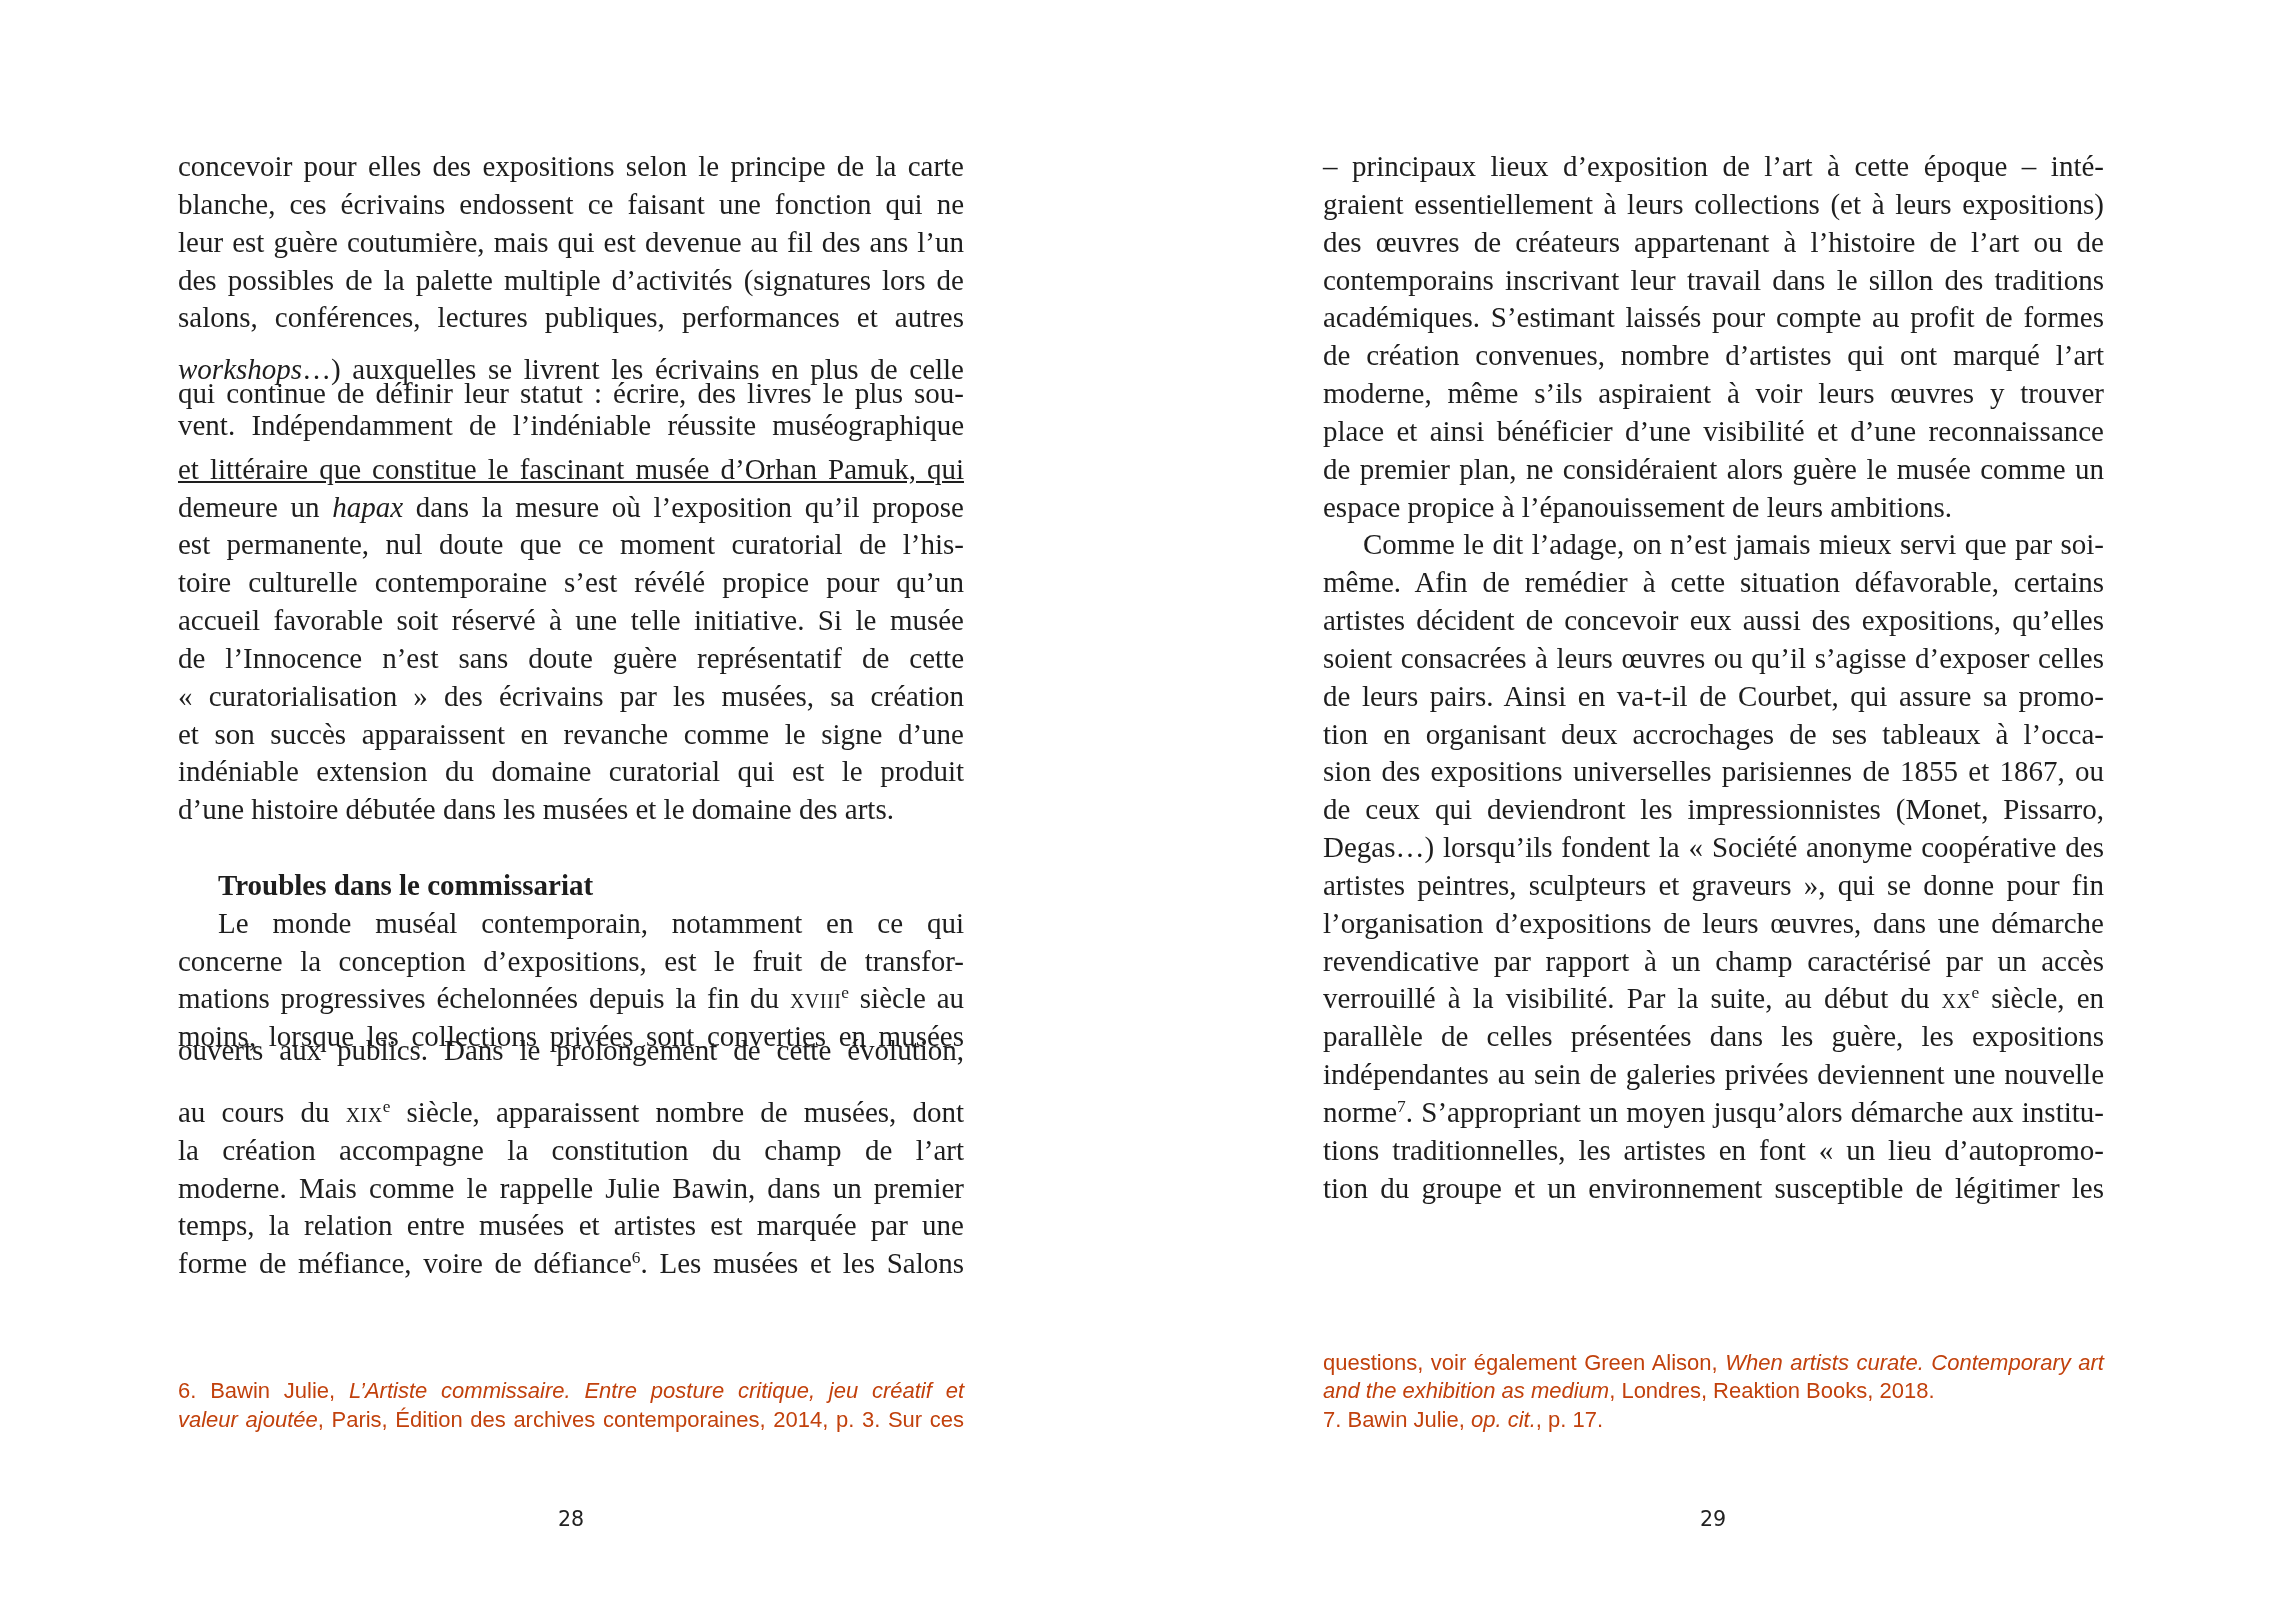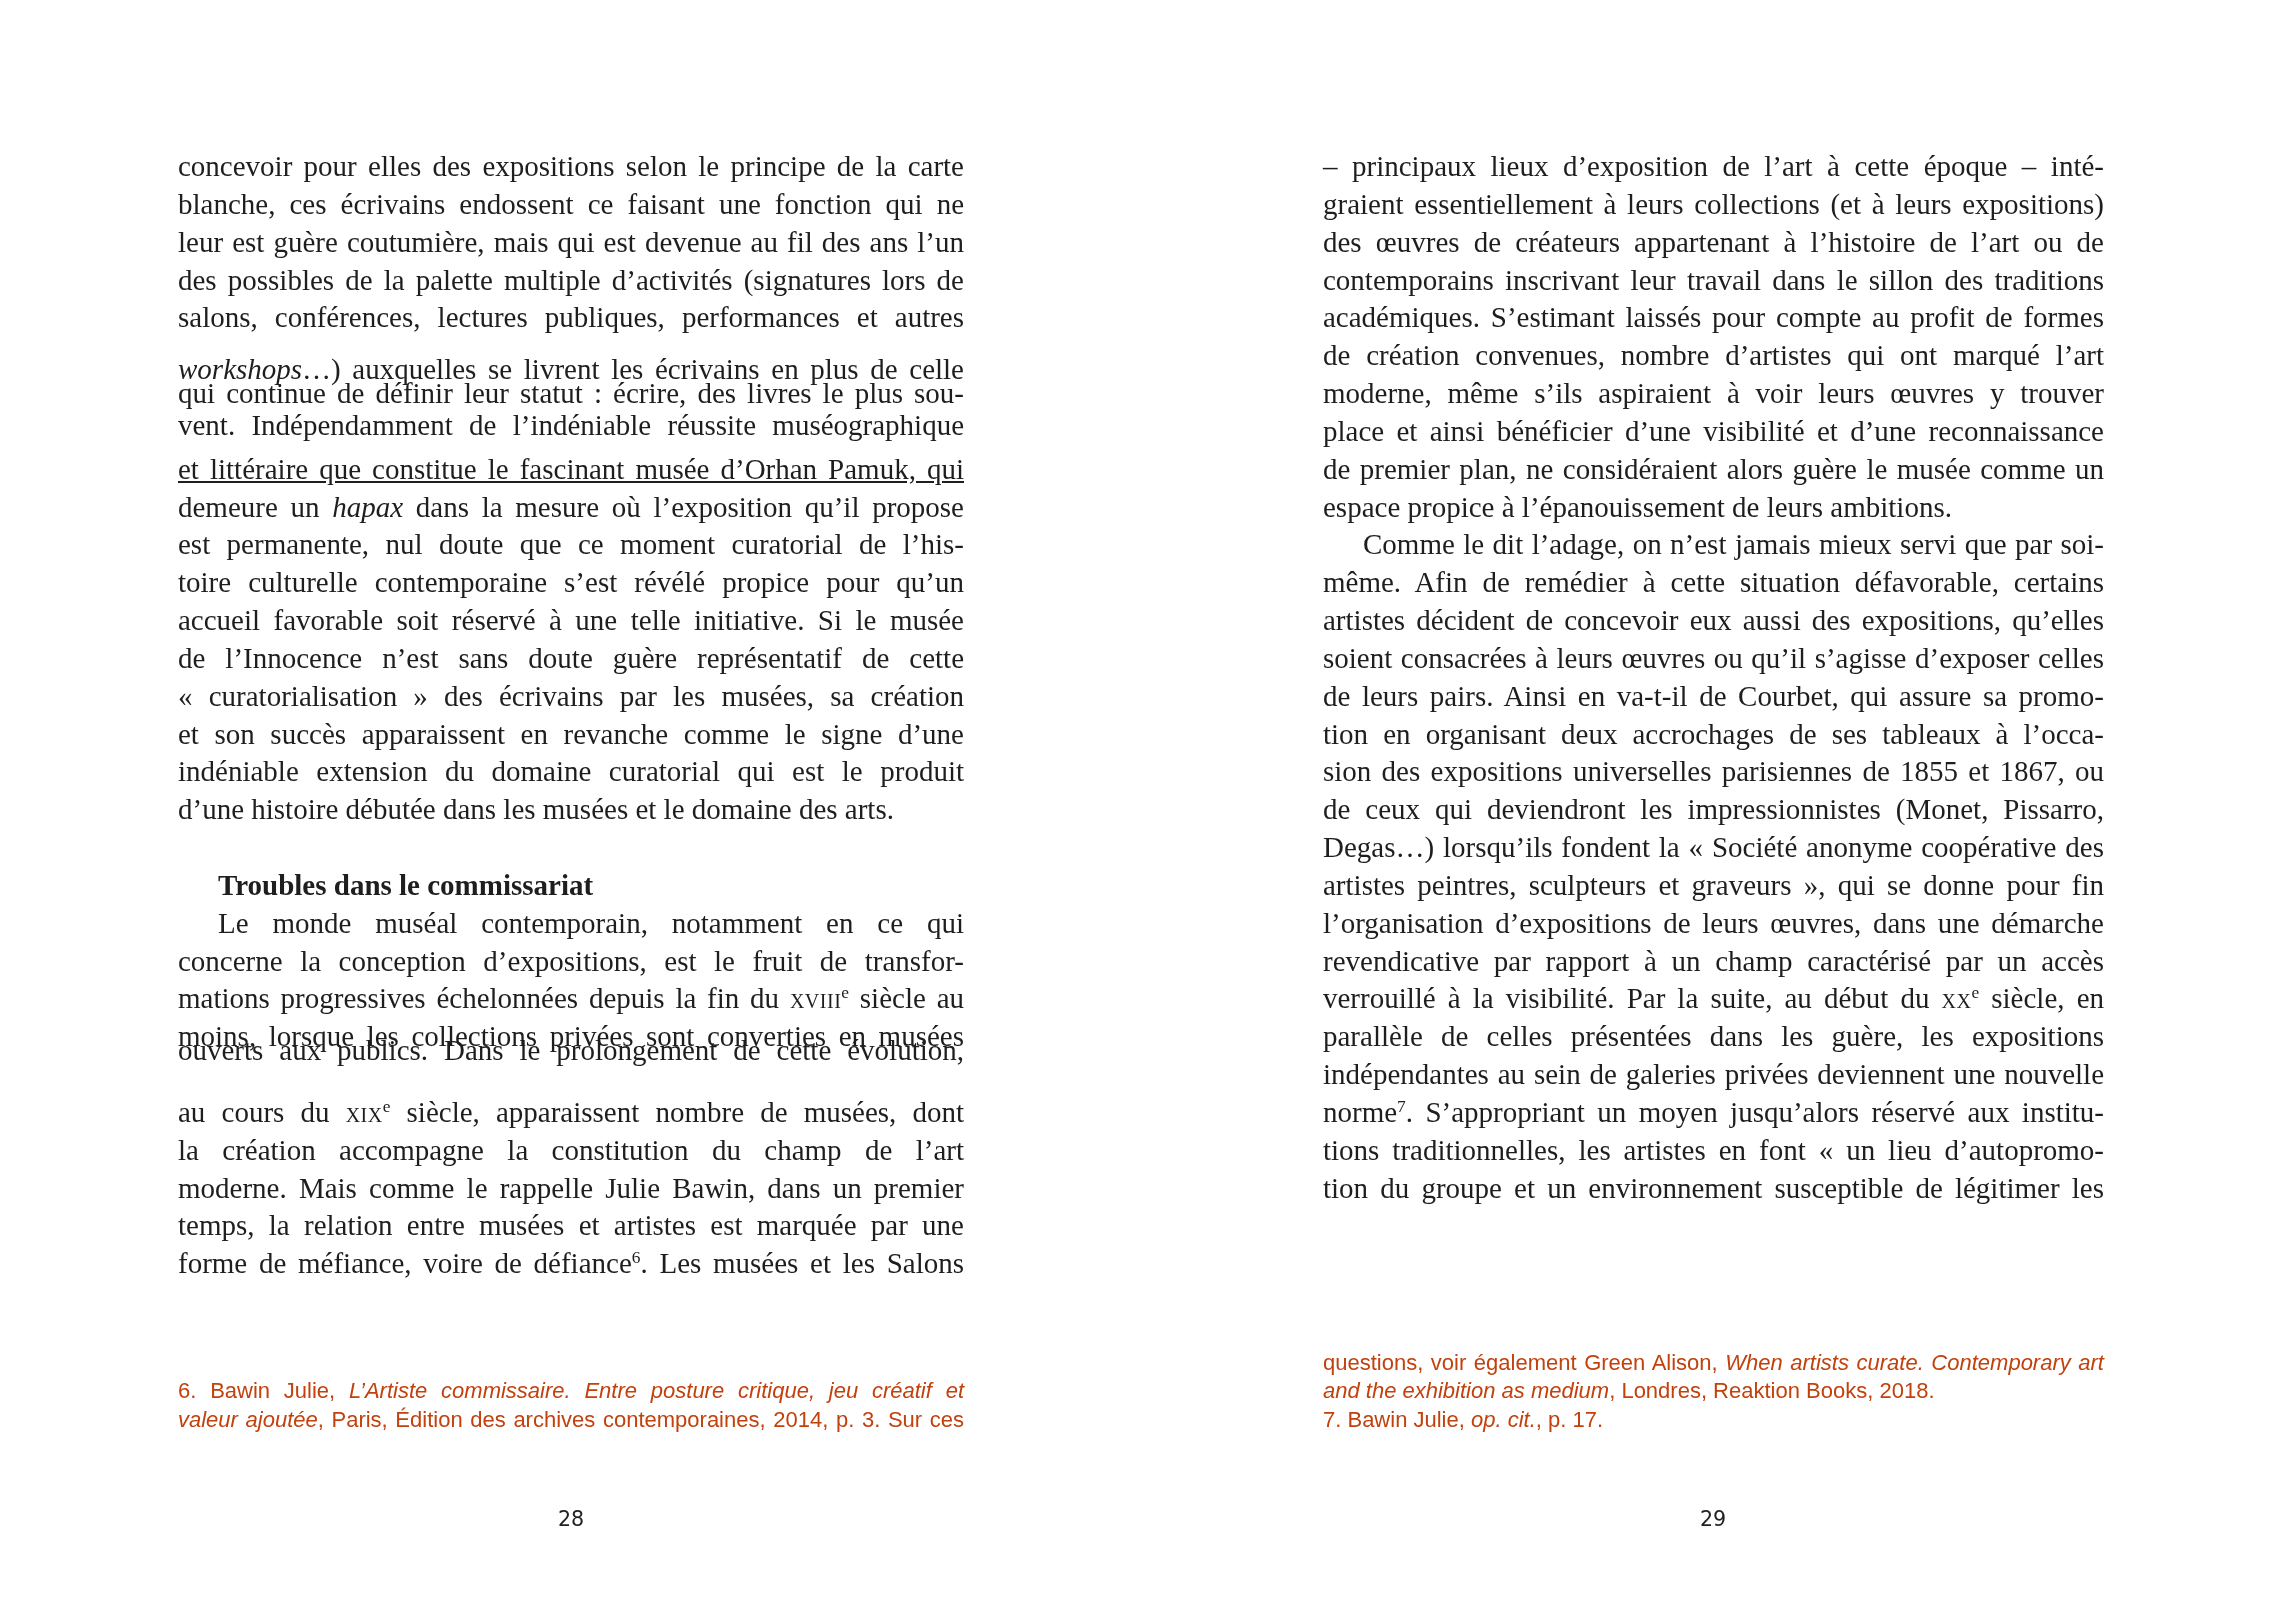--- a/index.html
+++ b/index.html
@@ -104,21 +104,21 @@
         <div class="line" style="top: 716px;"><span>tion en organisant deux accrochages de ses tableaux à l’occa-</span></div>
         <div class="line" style="top: 753px;"><span>sion des expositions universelles parisiennes de 1855 et 1867, ou</span></div>
         <div class="line" style="top: 791px;"><span>de ceux qui deviendront les impressionnistes (Monet, Pissarro,</span></div>
         <div class="line" style="top: 829px;"><span>Degas…) lorsqu’ils fondent la « Société anonyme coopérative des</span></div>
         <div class="line" style="top: 867px;"><span>artistes peintres, sculpteurs et graveurs », qui se donne pour fin</span></div>
         <div class="line" style="top: 905px;"><span>l’organisation d’expositions de leurs œuvres, dans une démarche</span></div>
         <div class="line" style="top: 943px;"><span>revendicative par rapport à un champ caractérisé par un accès</span></div>
         <div class="line" style="top: 980px;"><span>verrouillé à la visibilité. Par la suite, au début du </span><span class="sc">XX</span><span class="sup">e</span><span> siècle, en</span></div>
         <div class="line" style="top: 1018px;"><span>parallèle de celles présentées dans les guère, les expositions</span></div>
         <div class="line" style="top: 1056px;"><span>indépendantes au sein de galeries privées deviennent une nouvelle</span></div>
-        <div class="line" style="top: 1094px;"><span>norme</span><span class="sup">7</span><span>. S’appropriant un moyen jusqu’alors réservé aux institu-</span></div>
+        <div class="line" style="top: 1094px;"><span>norme</span><span class="sup">7</span><span>. S’appropriant un moyen jusqu’alors démarche aux institu-</span></div>
         <div class="line" style="top: 1132px;"><span>tions traditionnelles, les artistes en font « un lieu d’autopromo-</span></div>
         <div class="line" style="top: 1170px;"><span>tion du groupe et un environnement susceptible de légitimer les</span></div>
         <div class="fn" style="top: 1349px;"><span>questions, voir également Green Alison, </span><span class="it">When artists curate. Contemporary art</span></div>
         <div class="fn last" style="top: 1377px;"><span class="it">and the exhibition as medium</span><span>, Londres, Reaktion Books, 2018.</span></div>
         <div class="fn last" style="top: 1406px;"><span>7. Bawin Julie, </span><span class="it">op. cit.</span><span>, p. 17.</span></div>
       </div>
     <div class="pageno" style="left:522px; top:1506px;">29</div>
   </div>
 </div>
 

